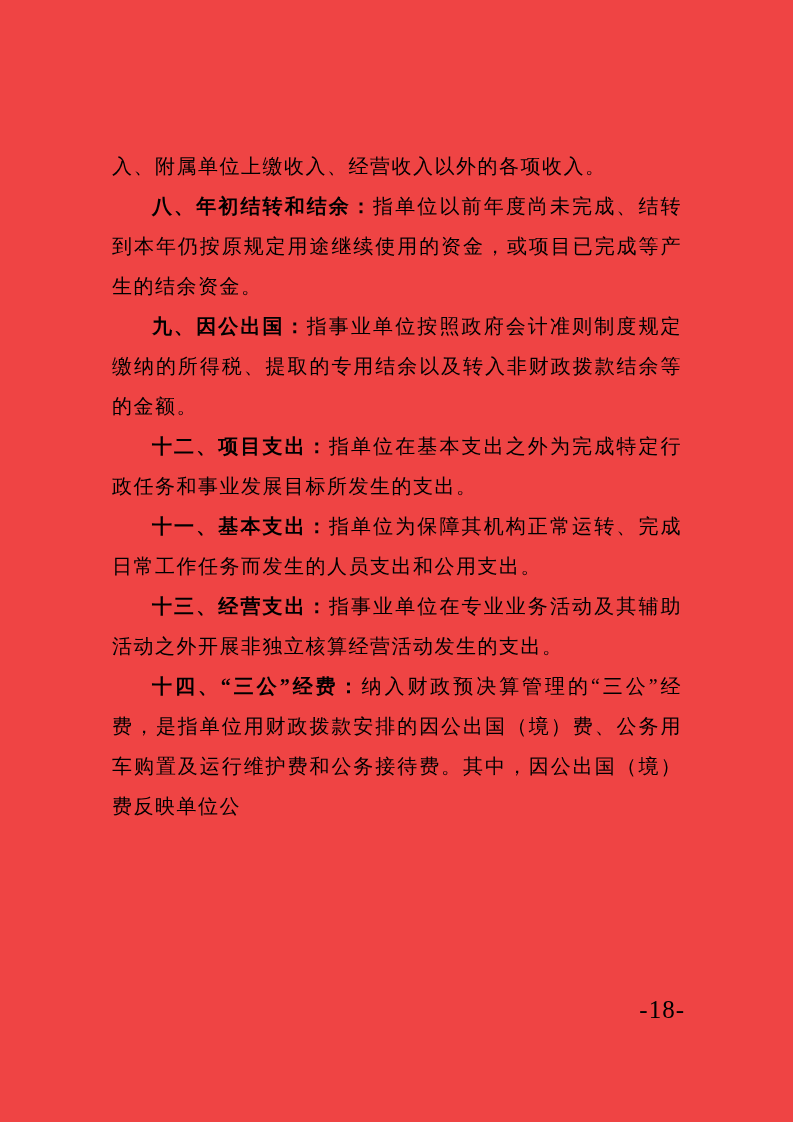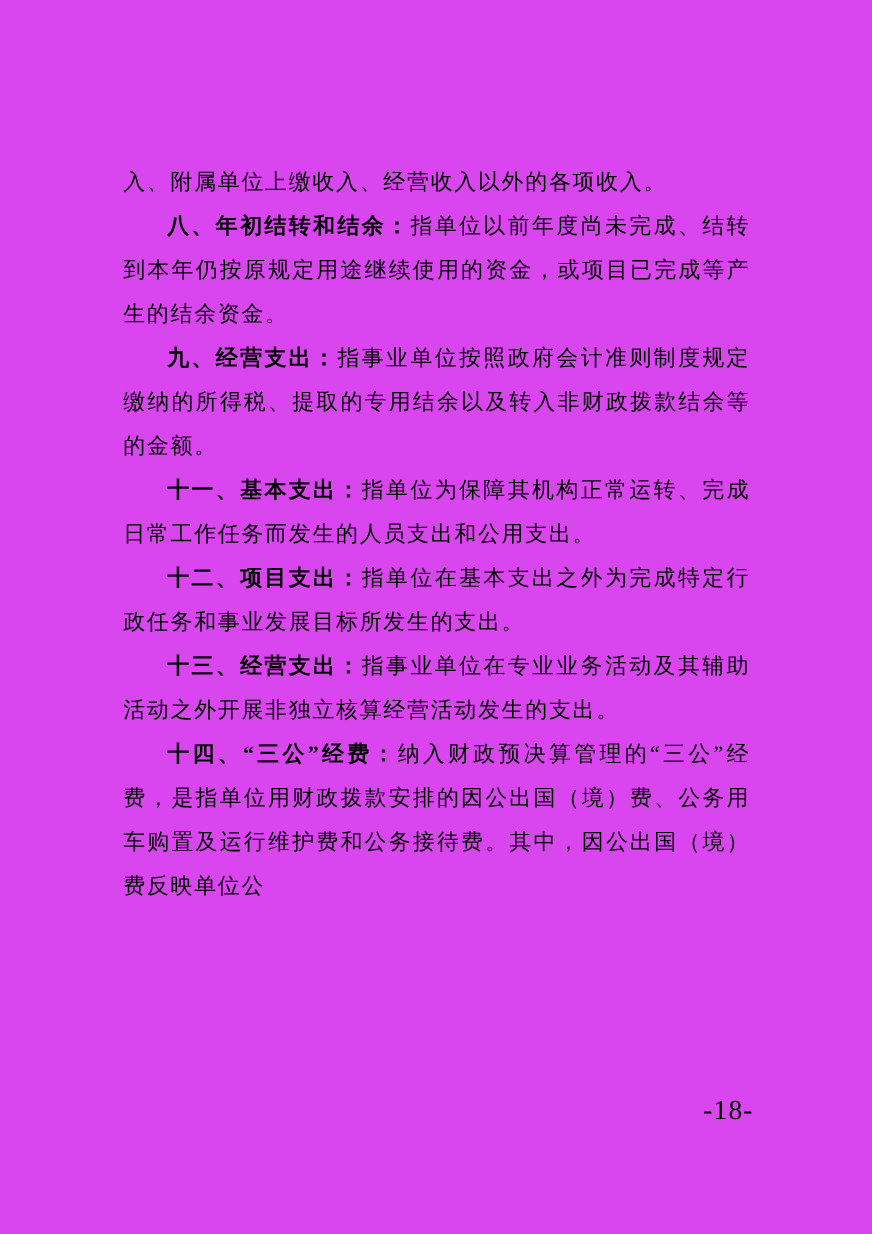--- a/index.html
+++ b/index.html
@@ -6,21 +6,21 @@
   html, body { background: #e8e8e8; }
   body {
     width: 793px;
     height: 1122px;
     font-family: "Liberation Serif", "DejaVu Serif", serif;
   }
   .page {
     position: relative;
     width: 793px;
     height: 1122px;
-    background: #d946ef;
+    background: #ef4444;
     padding: 146px 111px 0 112px;
     color: #000000;
     overflow: hidden;
   }
   .doc-body {
     width: 570px;
   }
   .para {
     font-size: 20px;
     line-height: 40px;
@@ -47,25 +47,25 @@
 </head>
 <body>
 
 <div class="page">
   <div class="doc-body">
   <p class="para no-indent"><span class="bold"></span><span>入、附属单位上缴收入、经营收入以外的各项收入。</span></p>
 
 
   <p class="para"><span class="bold">八、年初结转和结余：</span><span>指单位以前年度尚未完成、结转到本年仍按原规定用途继续使用的资金，或项目已完成等产生的结余资金。</span></p>
 
-  <p class="para"><span class="bold">九、经营支出：</span><span>指事业单位按照政府会计准则制度规定缴纳的所得税、提取的专用结余以及转入非财政拨款结余等的金额。</span></p>
+  <p class="para"><span class="bold">九、因公出国：</span><span>指事业单位按照政府会计准则制度规定缴纳的所得税、提取的专用结余以及转入非财政拨款结余等的金额。</span></p>
 
 
+  <p class="para"><span class="bold">十二、项目支出：</span><span>指单位在基本支出之外为完成特定行政任务和事业发展目标所发生的支出。</span></p>
+
   <p class="para"><span class="bold">十一、基本支出：</span><span>指单位为保障其机构正常运转、完成日常工作任务而发生的人员支出和公用支出。</span></p>
-
-  <p class="para"><span class="bold">十二、项目支出：</span><span>指单位在基本支出之外为完成特定行政任务和事业发展目标所发生的支出。</span></p>
 
   <p class="para"><span class="bold">十三、经营支出：</span><span>指事业单位在专业业务活动及其辅助活动之外开展非独立核算经营活动发生的支出。</span></p>
 
   <p class="para"><span class="bold">十四、“三公”经费：</span><span>纳入财政预决算管理的“三公”经费，是指单位用财政拨款安排的因公出国（境）费、公务用车购置及运行维护费和公务接待费。其中，因公出国（境）费反映单位公</span></p>
 </div>
   <div class="page-number">-18-</div>
 </div>
 
 </body></html>

